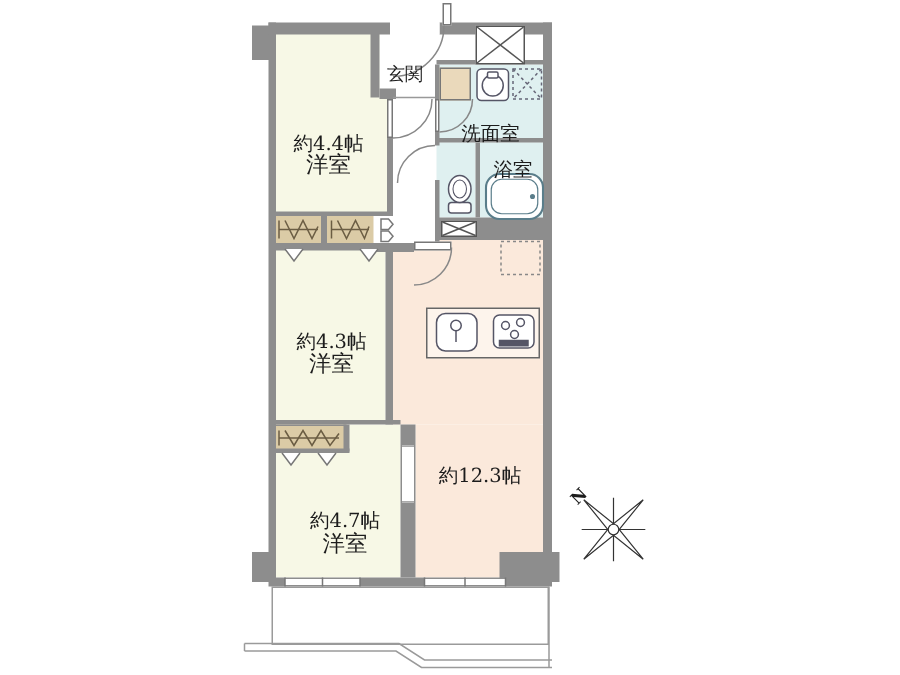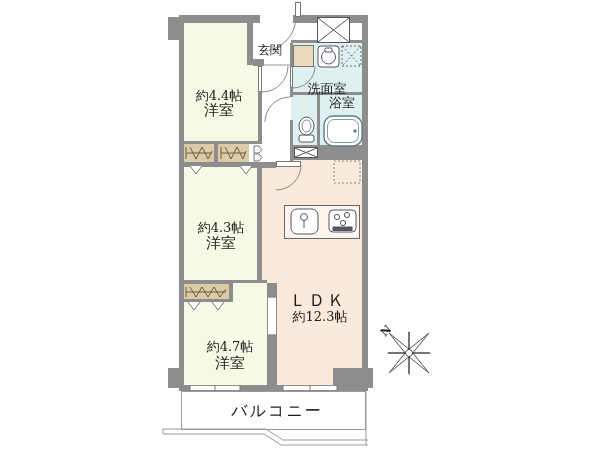--- a/index.html
+++ b/index.html
@@ -205,30 +205,28 @@
       <polygon points="394,338 407,351 411,355"></polygon>
       <polygon points="424,368 407,351 411,355"></polygon>
       <polygon points="424,338 411,351 407,355"></polygon>
       <polygon points="394,368 411,351 407,355"></polygon>
       <circle cx="409" cy="353" r="3.5"></circle>
     </g>
   </svg>
 
   <div class="lbl fs12" style="left:270px;top:50px;">玄関</div>
   <div class="lbl fs13" style="left:327px;top:89px;">洗面室</div>
-  <div class="lbl fs13" style="left:342px;top:103px;">浴室</div>
+  <div class="lbl fs13" style="left:342px;top:113px;">浴室</div>
 
   <div class="lbl fs15" style="left:219px;top:77px;">洋室</div>
   <div class="lbl fs13" style="left:219px;top:96px;text-align:center;">約4.4帖</div>
 
   <div class="lbl fs15" style="left:221px;top:210px;">洋室</div>
   <div class="lbl fs13" style="left:221px;top:228px;">約4.3帖</div>
 
   <div class="lbl fs15" style="left:230px;top:330px;">洋室</div>
   <div class="lbl fs13" style="left:230px;top:347px;">約4.7帖</div>
 
-  <div class="lbl fs17 ls2" style="left:318px;top:300px;">ＬＤＫ</div>
   <div class="lbl fs13" style="left:320px;top:317px;">約12.3帖</div>
 
-  <div class="lbl fs16 ls2" style="left:277px;top:411px;">バルコニー</div>
 
   <div class="lbl fs11 north-n" style="left:386px;top:331px;">N</div>
 </div>
 
 </body></html>

